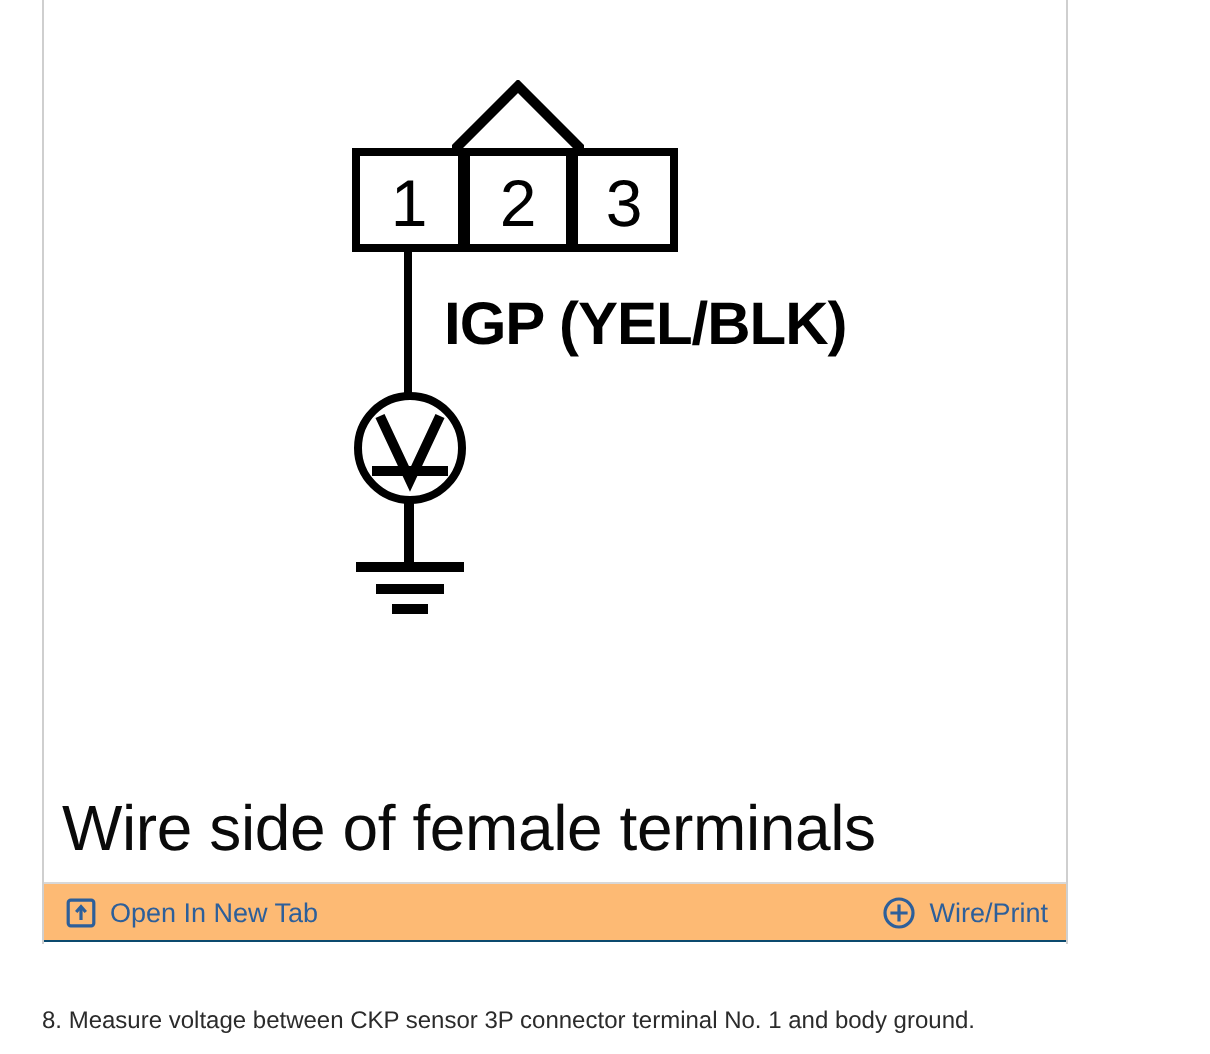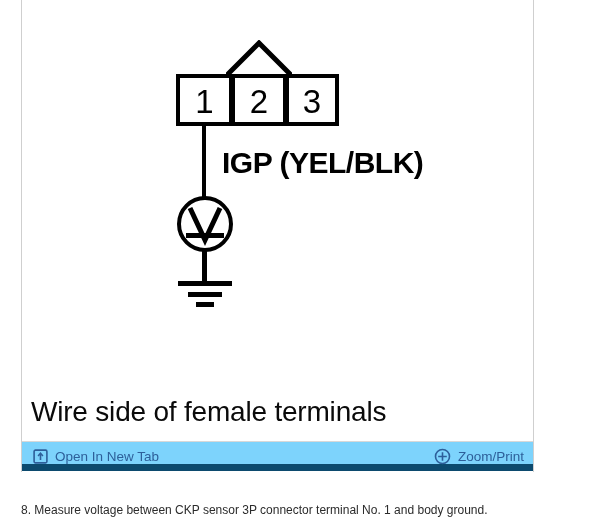--- a/index.html
+++ b/index.html
@@ -107,36 +107,36 @@
     width: 56px;
     height: 60px;
   }
 
   
   #wire-side-caption {
     position: absolute;
     left: 9px;
     top: 396px;
     font-family: "Liberation Sans", sans-serif;
-    font-size: 28px;
+    font-size: 32px;
     letter-spacing: -0.2px;
     color: #0a0a0a;
     white-space: nowrap;
   }
 
   
   #figure-toolbar {
     position: absolute;
     left: 0px;
     top: 441px;
     width: 511px;
     height: 30px;
-    background: #7dd3fc;
+    background: #fdba74;
     border-top: 1px solid #d8d8d8;
-    border-bottom: 7px solid #0c4a6e;
+    border-bottom: 1px solid #0c4a6e;
     box-sizing: border-box;
   }
   .toolbar-btn {
     position: absolute;
     display: flex;
     align-items: center;
     gap: 7px;
     color: #2d5f9a;
     font-family: "Liberation Sans", sans-serif;
     font-size: 13.5px;
@@ -208,18 +208,18 @@
         <path d="M5.1 7 L7.5 4.3 L9.9 7" stroke="#2d5f9a" stroke-width="1.6" fill="none" stroke-linejoin="miter"></path>
       </svg>
       <span class="tb-label">Open In New Tab</span>
     </div>
 
     <div class="toolbar-btn" id="zoom-print-button">
       <svg width="17" height="17" viewBox="0 0 17 17" xmlns="http://www.w3.org/2000/svg">
         <circle cx="8.5" cy="8.5" r="7" fill="none" stroke="#2d5f9a" stroke-width="1.6"></circle>
         <path d="M8.5 4.2 L8.5 12.8 M4.2 8.5 L12.8 8.5" stroke="#2d5f9a" stroke-width="1.6" fill="none"></path>
       </svg>
-      <span class="tb-label">Zoom/Print</span>
+      <span class="tb-label">Wire/Print</span>
     </div>
   </div>
 </div>
 
 <div id="step-text">8. Measure voltage between CKP sensor 3P connector terminal No. 1 and body ground.</div>
 
 </body></html>

